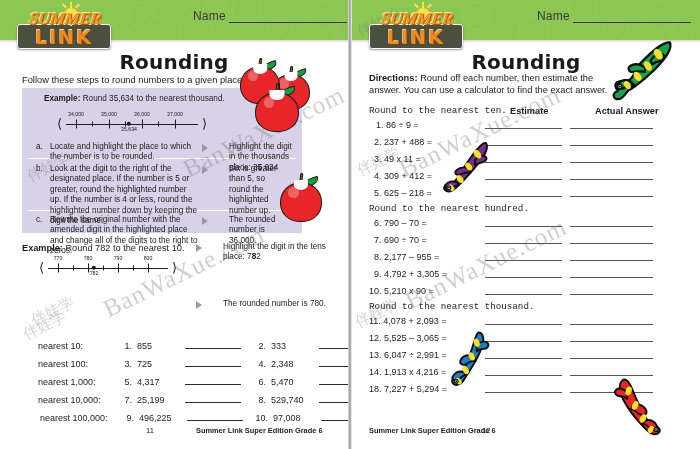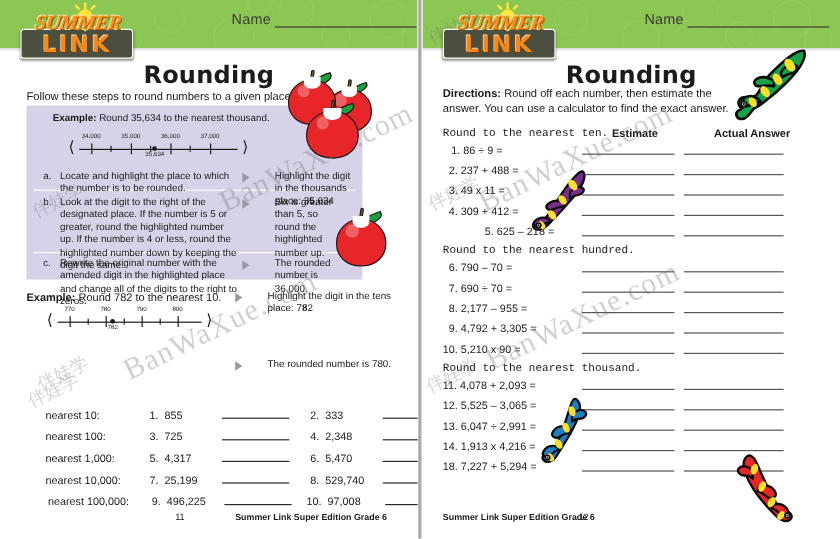--- a/index.html
+++ b/index.html
@@ -451,21 +451,21 @@
     </div>
 
     <div class="colhead" style="left:158px;top:106px;">Estimate</div>
     <div class="colhead" style="left:243px;top:106px;">Actual Answer</div>
 
     <div class="sect-head" style="left:17px;top:105px;">Round to the nearest ten.</div>
     <div class="prow" style="left:24px;top:120px;"><span>1.</span> <span>86 ÷ 9 =</span></div>
     <div class="prow" style="left:22px;top:137px;"><span>2.</span> <span>237 + 488 =</span></div>
     <div class="prow" style="left:22px;top:154px;"><span>3.</span> <span>49 x 11 =</span></div>
     <div class="prow" style="left:22px;top:171px;"><span>4.</span> <span>309 + 412 =</span></div>
-    <div class="prow" style="left:22px;top:188px;margin-left:30px;"><span>5.</span> <span>625 – 218 =</span></div>
+    <div class="prow" style="left:22px;top:188px;"><span>5.</span> <span>625 – 218 =</span></div>
 
     <div class="ansline" style="left:133px;top:128px;width:77px;"></div>
     <div class="ansline" style="left:218px;top:128px;width:83px;"></div>
     <div class="ansline" style="left:133px;top:145px;width:77px;"></div>
     <div class="ansline" style="left:218px;top:145px;width:83px;"></div>
     <div class="ansline" style="left:133px;top:162px;width:77px;"></div>
     <div class="ansline" style="left:218px;top:162px;width:83px;"></div>
     <div class="ansline" style="left:133px;top:179px;width:77px;"></div>
     <div class="ansline" style="left:218px;top:179px;width:83px;"></div>
     <div class="ansline" style="left:133px;top:196px;width:77px;"></div>

